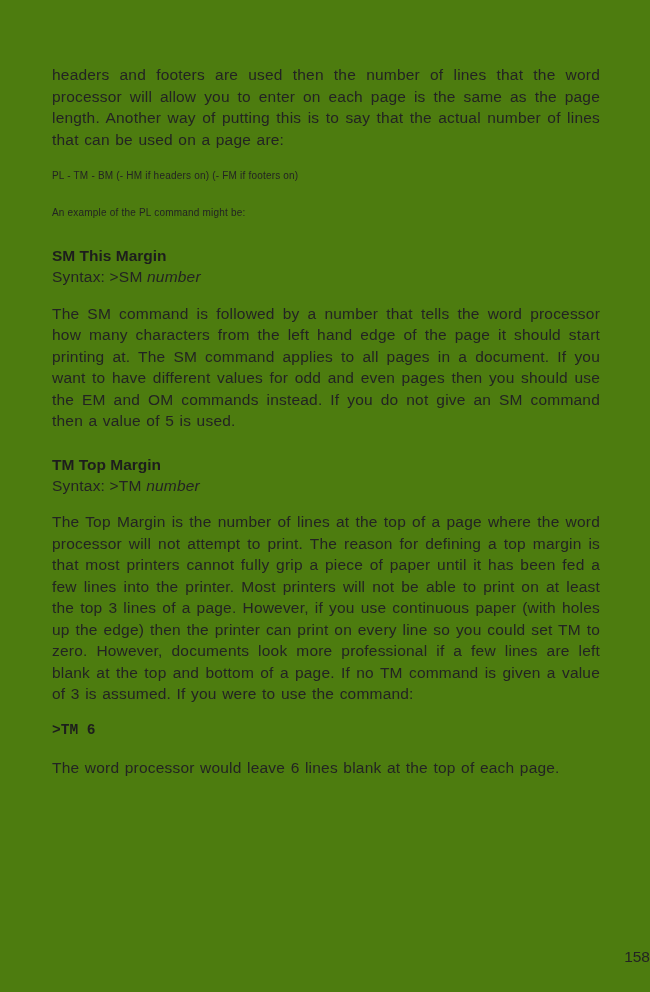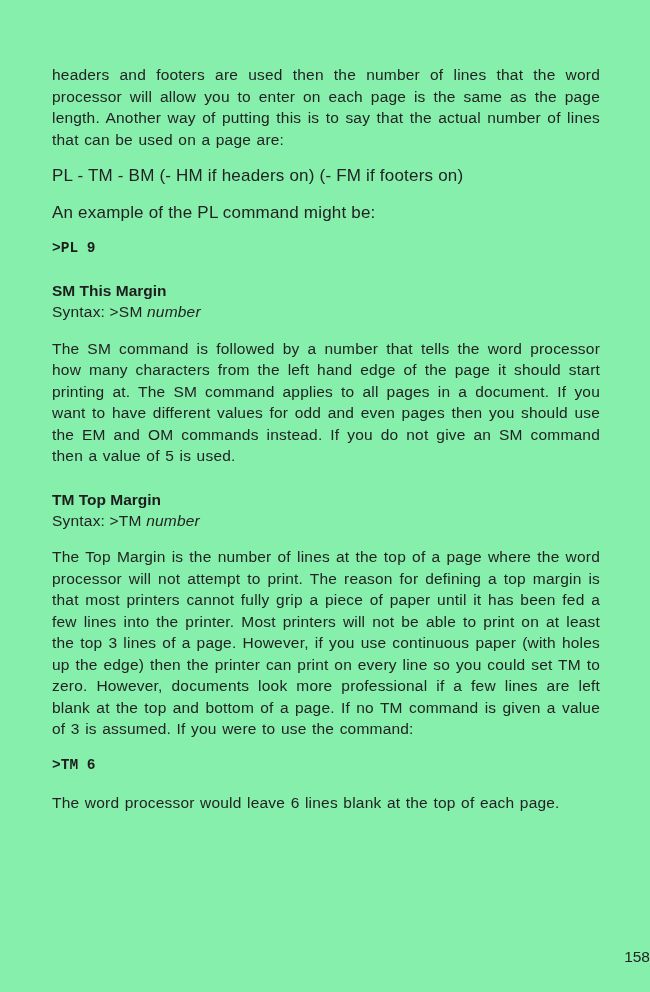--- a/index.html
+++ b/index.html
@@ -4,42 +4,42 @@
 <style>
   html, body {
     margin: 0;
     padding: 0;
     background: #ffffff;
   }
   .page {
     position: relative;
     width: 650px;
     height: 992px;
-    background: #86efac;
+    background: #4d7c0f;
     color: #232323;
     font-family: "Liberation Sans", "DejaVu Sans", sans-serif;
     box-sizing: border-box;
     overflow: hidden;
   }
   .content {
     position: absolute;
     left: 52px;
     top: 64px;
     width: 548px;
   }
   p.body-text {
     font-size: 15.5px;
     line-height: 21.5px;
     text-align: justify;
     margin: 0 0 15px 0;
     letter-spacing: 0.2px;
     word-spacing: 1px;
   }
   p.plain-line {
-    font-size: 17px;
+    font-size: 10px;
     line-height: 21.5px;
     text-align: left;
     margin: 0 0 15px 0;
     letter-spacing: 0.2px;
   }
   .code-line {
     font-family: "Liberation Mono", "DejaVu Sans Mono", monospace;
     font-weight: bold;
     font-size: 14.5px;
     line-height: 20px;
@@ -79,21 +79,20 @@
 
 <div class="page">
   <div class="content">
 
     <p class="body-text">headers and footers are used then the number of lines that the word processor will allow you to enter on each page is the same as the page length. Another way of putting this is to say that the actual number of lines that can be used on a page are:</p>
 
     <p class="plain-line spacer-after-formula">PL - TM - BM (- HM if headers on) (- FM if footers on)</p>
 
     <p class="plain-line">An example of the PL command might be:</p>
 
-    <p class="code-line">&gt;PL 9</p>
 
 
     <h3 class="section-heading">SM This Margin</h3>
 
     <p class="syntax-line"><span>Syntax: &gt;SM </span><span class="syntax-arg">number</span></p>
 
     <p class="body-text">The SM command is followed by a number that tells the word processor how many characters from the left hand edge of the page it should start printing at. The SM command applies to all pages in a document. If you want to have different values for odd and even pages then you should use the EM and OM commands instead. If you do not give an SM command then a value of 5 is used.</p>
 
     <h3 class="section-heading">TM Top Margin</h3>
 

